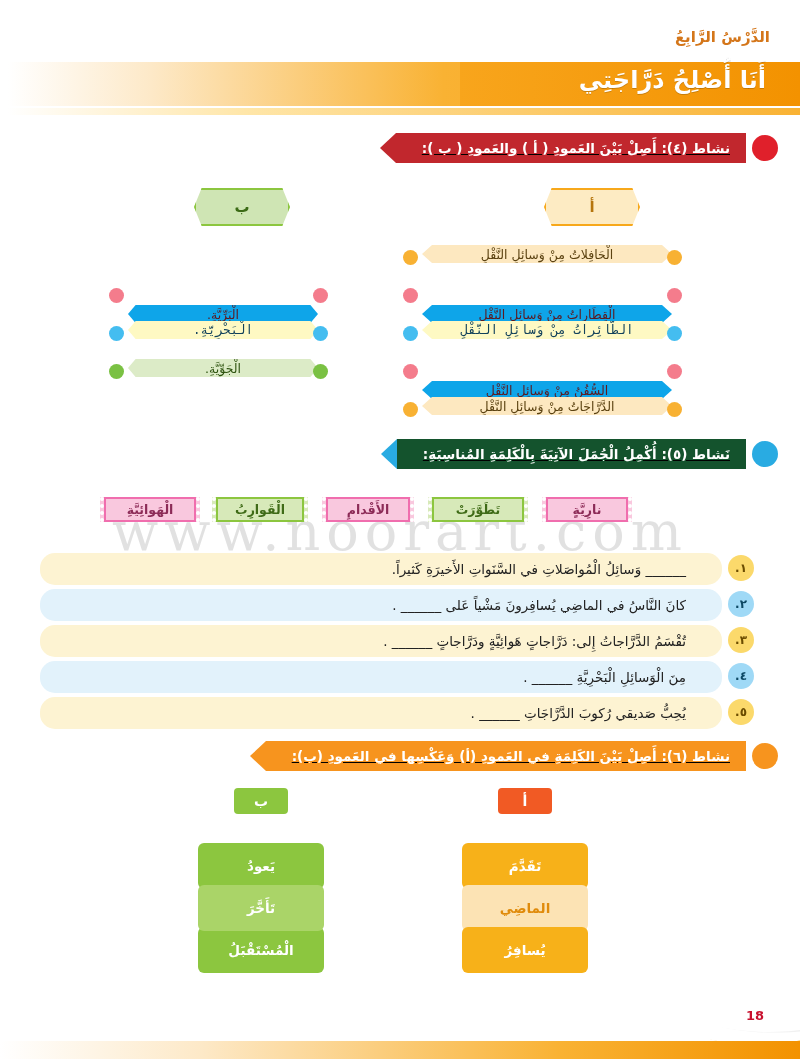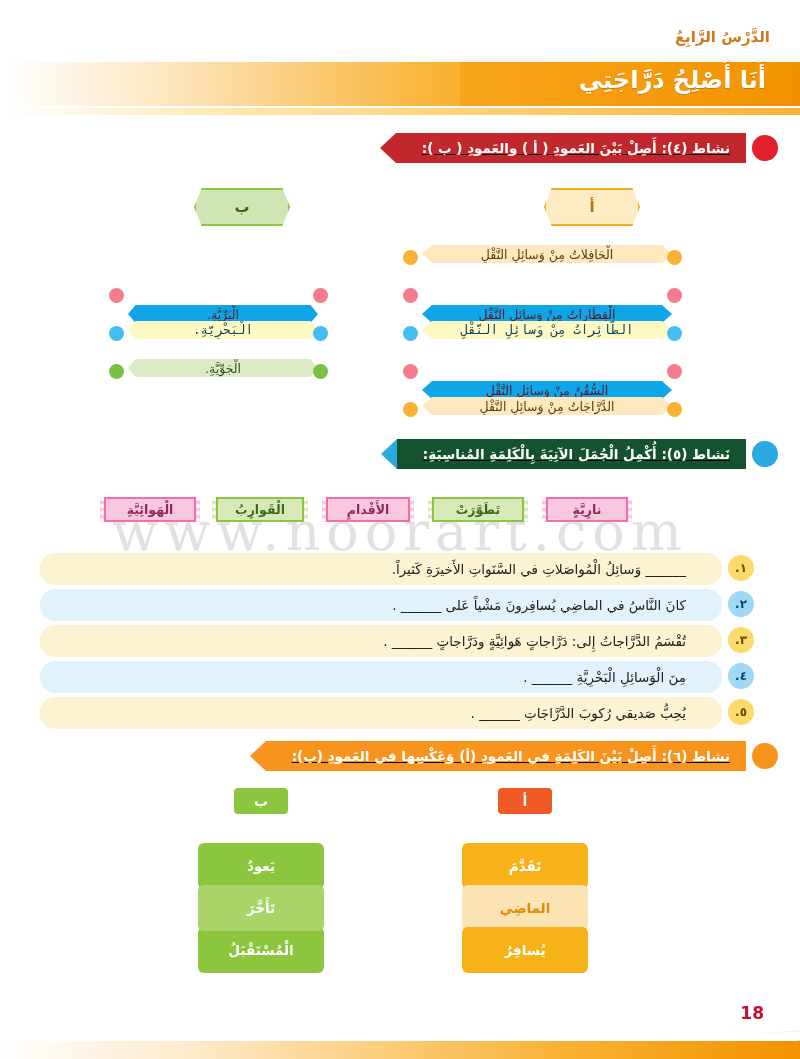--- a/index.html
+++ b/index.html
@@ -154,21 +154,21 @@
     position:absolute;bottom:18px;right:-60px;width:260px;height:120px;
     border-radius:50%;
     border-right:14px solid #f7b119;border-bottom:0;
     transform:rotate(12deg);opacity:.85;
   }
   .bot-arc2{
     position:absolute;bottom:30px;right:-90px;width:300px;height:150px;
     border-radius:50%;border-right:10px solid #f1f1f1;transform:rotate(10deg);
   }
   .pagenum{
-    position:absolute;bottom:36px;right:36px;font-size:17px;font-weight:bold;color:#c8102e;
+    position:absolute;bottom:36px;right:36px;font-size:13px;font-weight:bold;color:#c8102e;
   }
 </style>
 </head>
 <body>
 
 <div class="page">
 
   <div class="hdr-wrap">
     <div class="hdr-lesson">الدَّرْسُ الرَّابِعُ</div>
     <div class="hdr-band"></div>

